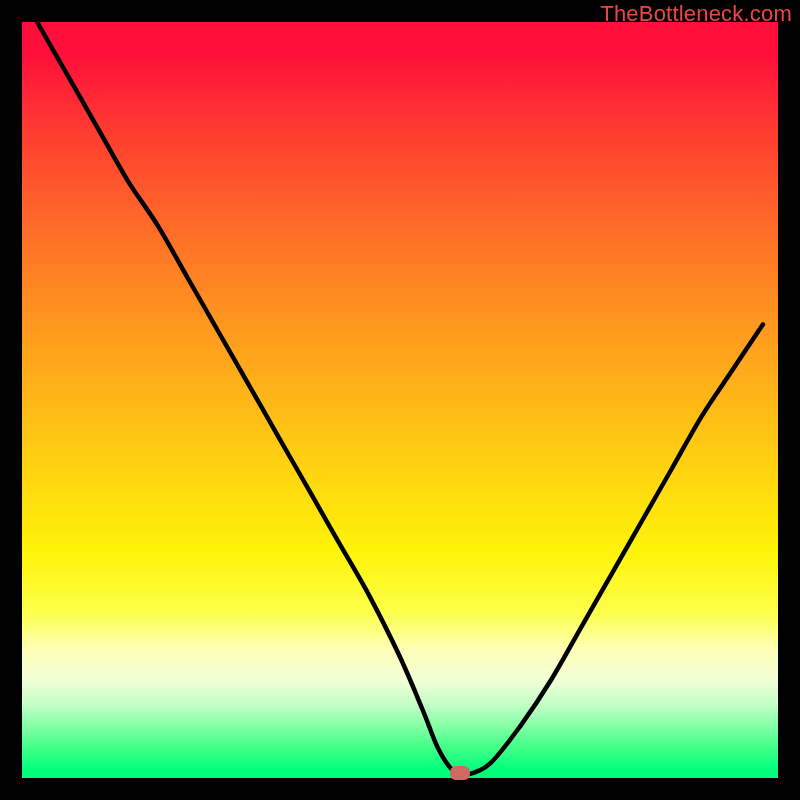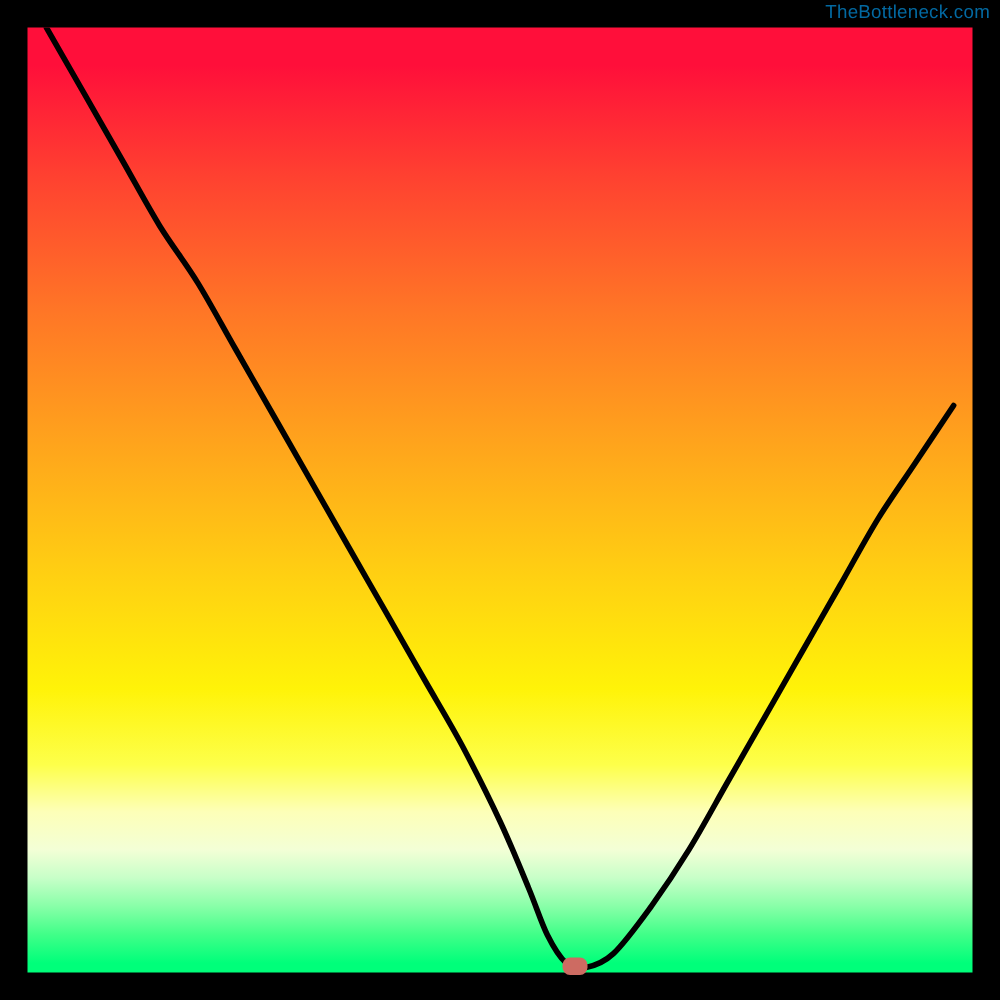--- a/index.html
+++ b/index.html
@@ -40,22 +40,22 @@
       #88ffa8 93%,
       #40ff88 96%,
       #00ff7a 99%,
       #00ff7a 100%
     );
   }
   .watermark {
     position: absolute;
     top: 1px;
     right: 8px;
-    color: #0369a1;
-    font-size: 15px;
+    color: #ef4444;
+    font-size: 22px;
     letter-spacing: 0.2px;
     user-select: none;
   }
   svg.curve {
     position: absolute;
     left: 0;
     top: 0;
     width: 756px;
     height: 756px;
   }

